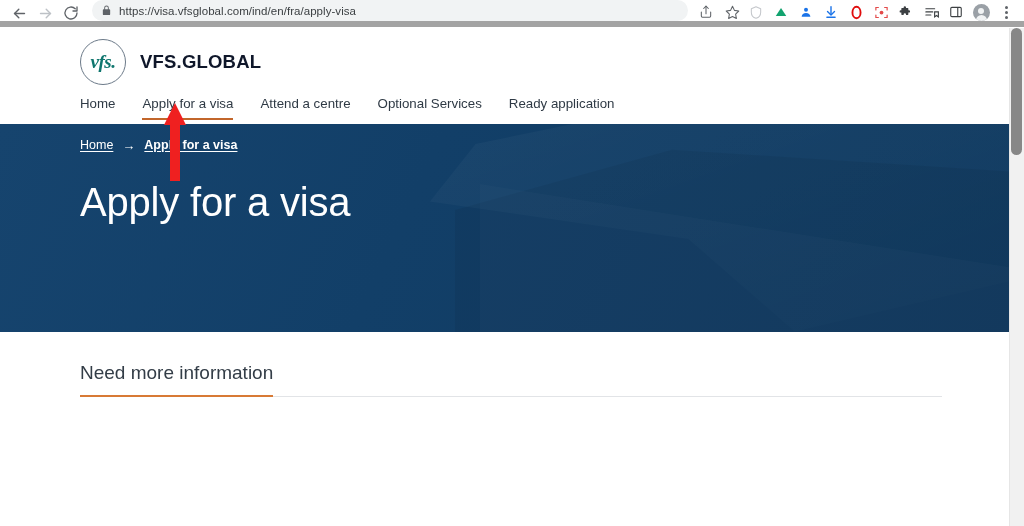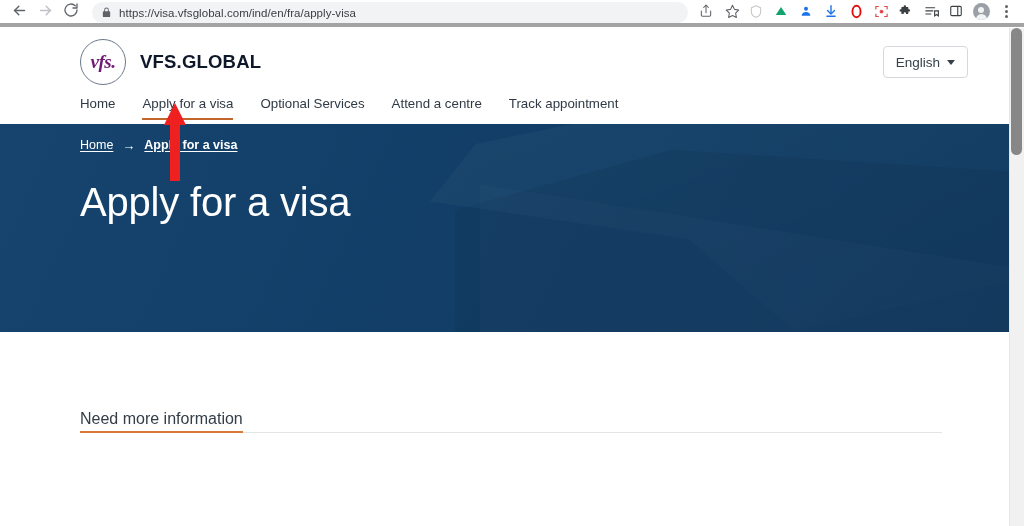--- a/index.html
+++ b/index.html
@@ -8,22 +8,22 @@
     overflow: hidden;
     font-family: "Liberation Sans", sans-serif;
     background: #ffffff;
   }
 
   
   .browser-toolbar {
     position: absolute; top: 0; left: 0;
     width: 1024px; height: 27px;
     background: #ffffff;
-    border-bottom: 4px solid #a3a3a3;
-    display: flex; align-items: flex-end;
+    border-bottom: 6px solid #a3a3a3;
+    display: flex; align-items: flex-start;
     padding: 0 6px;
   }
   .nav-btn {
     width: 26px; height: 26px;
     display: flex; align-items: center; justify-content: center;
     color: #5f6368;
     flex: 0 0 auto;
   }
   .nav-btn.disabled { color: #bdc1c6; }
   .nav-btn svg { display: block; }
@@ -93,21 +93,21 @@
     width: 46px; height: 46px;
     border: 1.5px solid #6c7a89;
     border-radius: 50%;
     display: flex; align-items: center; justify-content: center;
   }
   .brand-mark span {
     font-family: "Liberation Serif", serif;
     font-style: italic;
     font-weight: 700;
     font-size: 19px;
-    color: #701a75;
+    color: #0f766e;
     letter-spacing: -0.5px;
   }
   .brand-name {
     font-size: 18.5px;
     font-weight: 700;
     color: #0f172a;
     letter-spacing: 0.2px;
   }
   .lang-select {
     position: absolute; right: 56px; top: 18px;
@@ -218,25 +218,24 @@
     padding: 30px 80px 0 80px;
     background: #fff;
   }
   .tabs {
     display: flex; align-items: flex-end; gap: 14px;
     border-bottom: 1px solid #e2e4e7;
     position: relative;
     width: 862px;
   }
   .tab {
-    font-size: 16px;
+    font-size: 19px;
     color: #333d47;
-    padding: 0 0 4px 0;
-    position: relative;
-    margin-top: 48px;
+    padding: 0 0 12px 0;
+    position: relative;
   }
   .tab.active::after {
     content: "";
     position: absolute;
     left: 0; right: 0; bottom: -1px;
     height: 2.5px;
     background: #d87a35;
   }
 
   
@@ -405,32 +404,28 @@
 <div class="viewport">
 
   <div class="site-header">
     <div class="brand">
       <div class="brand-mark">
         <span>vfs.</span>
       </div>
       <div class="brand-name">VFS.GLOBAL</div>
     </div>
 
-    <div class="lang-select">
-      <span>English</span>
-      <span class="caret-down"></span>
-    </div>
   </div>
 
   <nav class="main-nav">
     <div class="nav-item">Home</div>
     <div class="nav-item active">Apply for a visa</div>
+    <div class="nav-item">Attend a centre</div>
     <div class="nav-item">Optional Services</div>
-    <div class="nav-item">Attend a centre</div>
-    <div class="nav-item">Track appointment</div>
+    <div class="nav-item">Ready application</div>
   </nav>
 
   <section class="hero">
     <div class="hero-shape-a"></div>
     <div class="hero-shape-b"></div>
     <div class="hero-shape-c"></div>
 
     <div class="hero-inner">
       <div class="breadcrumb">
         <a href="#">Home</a>

